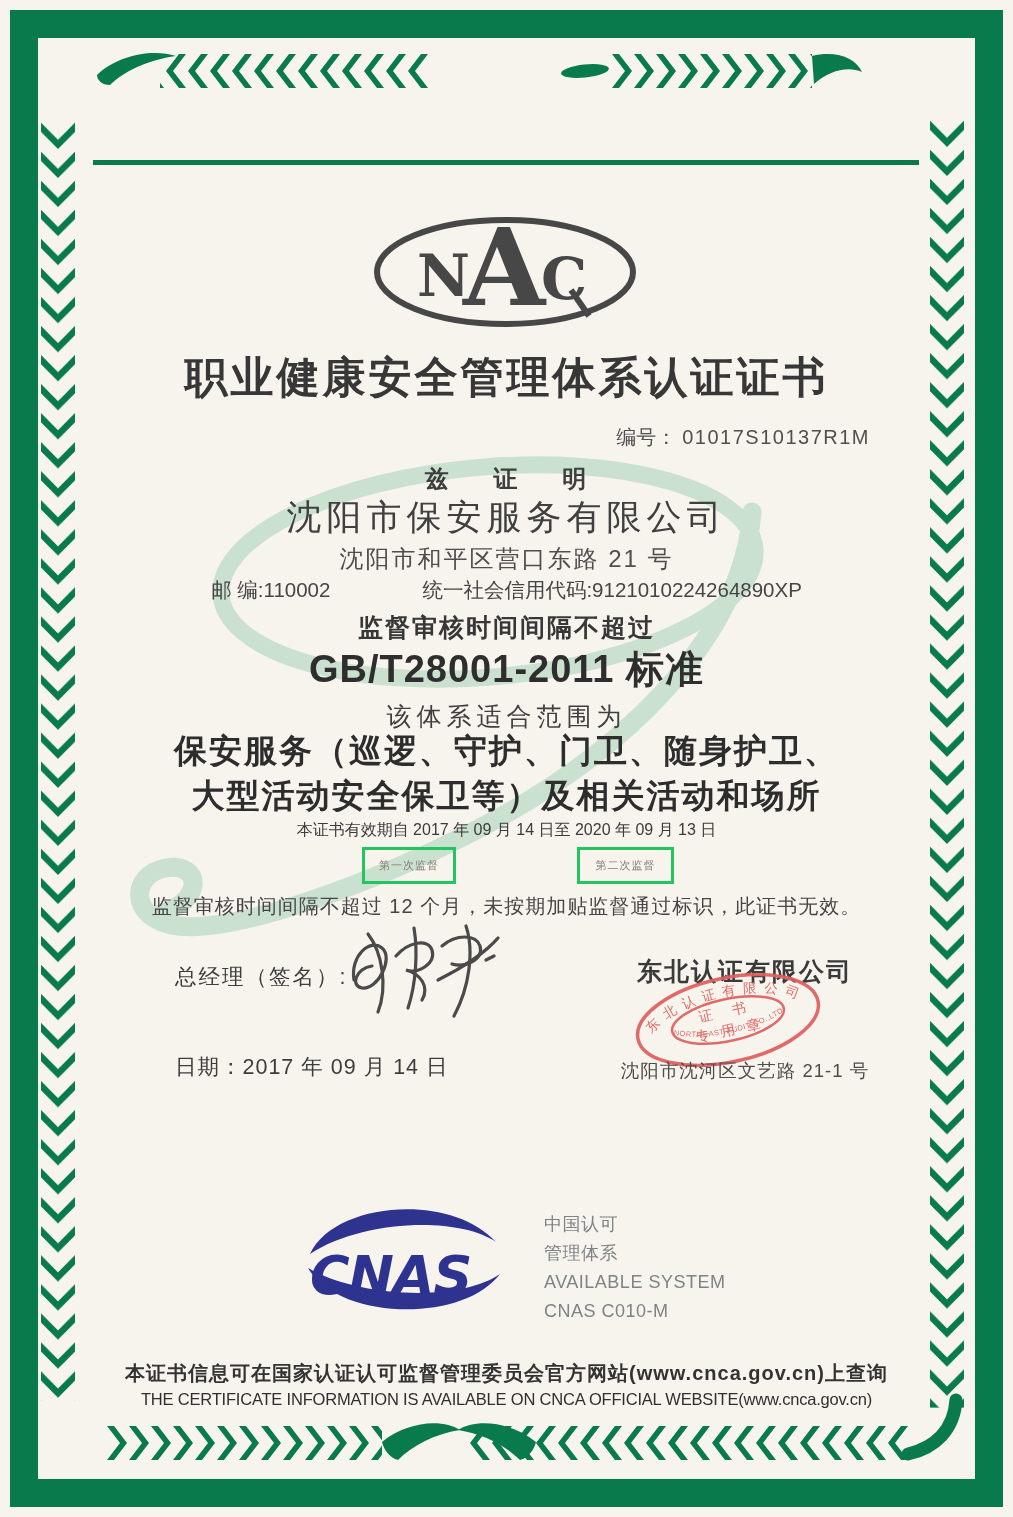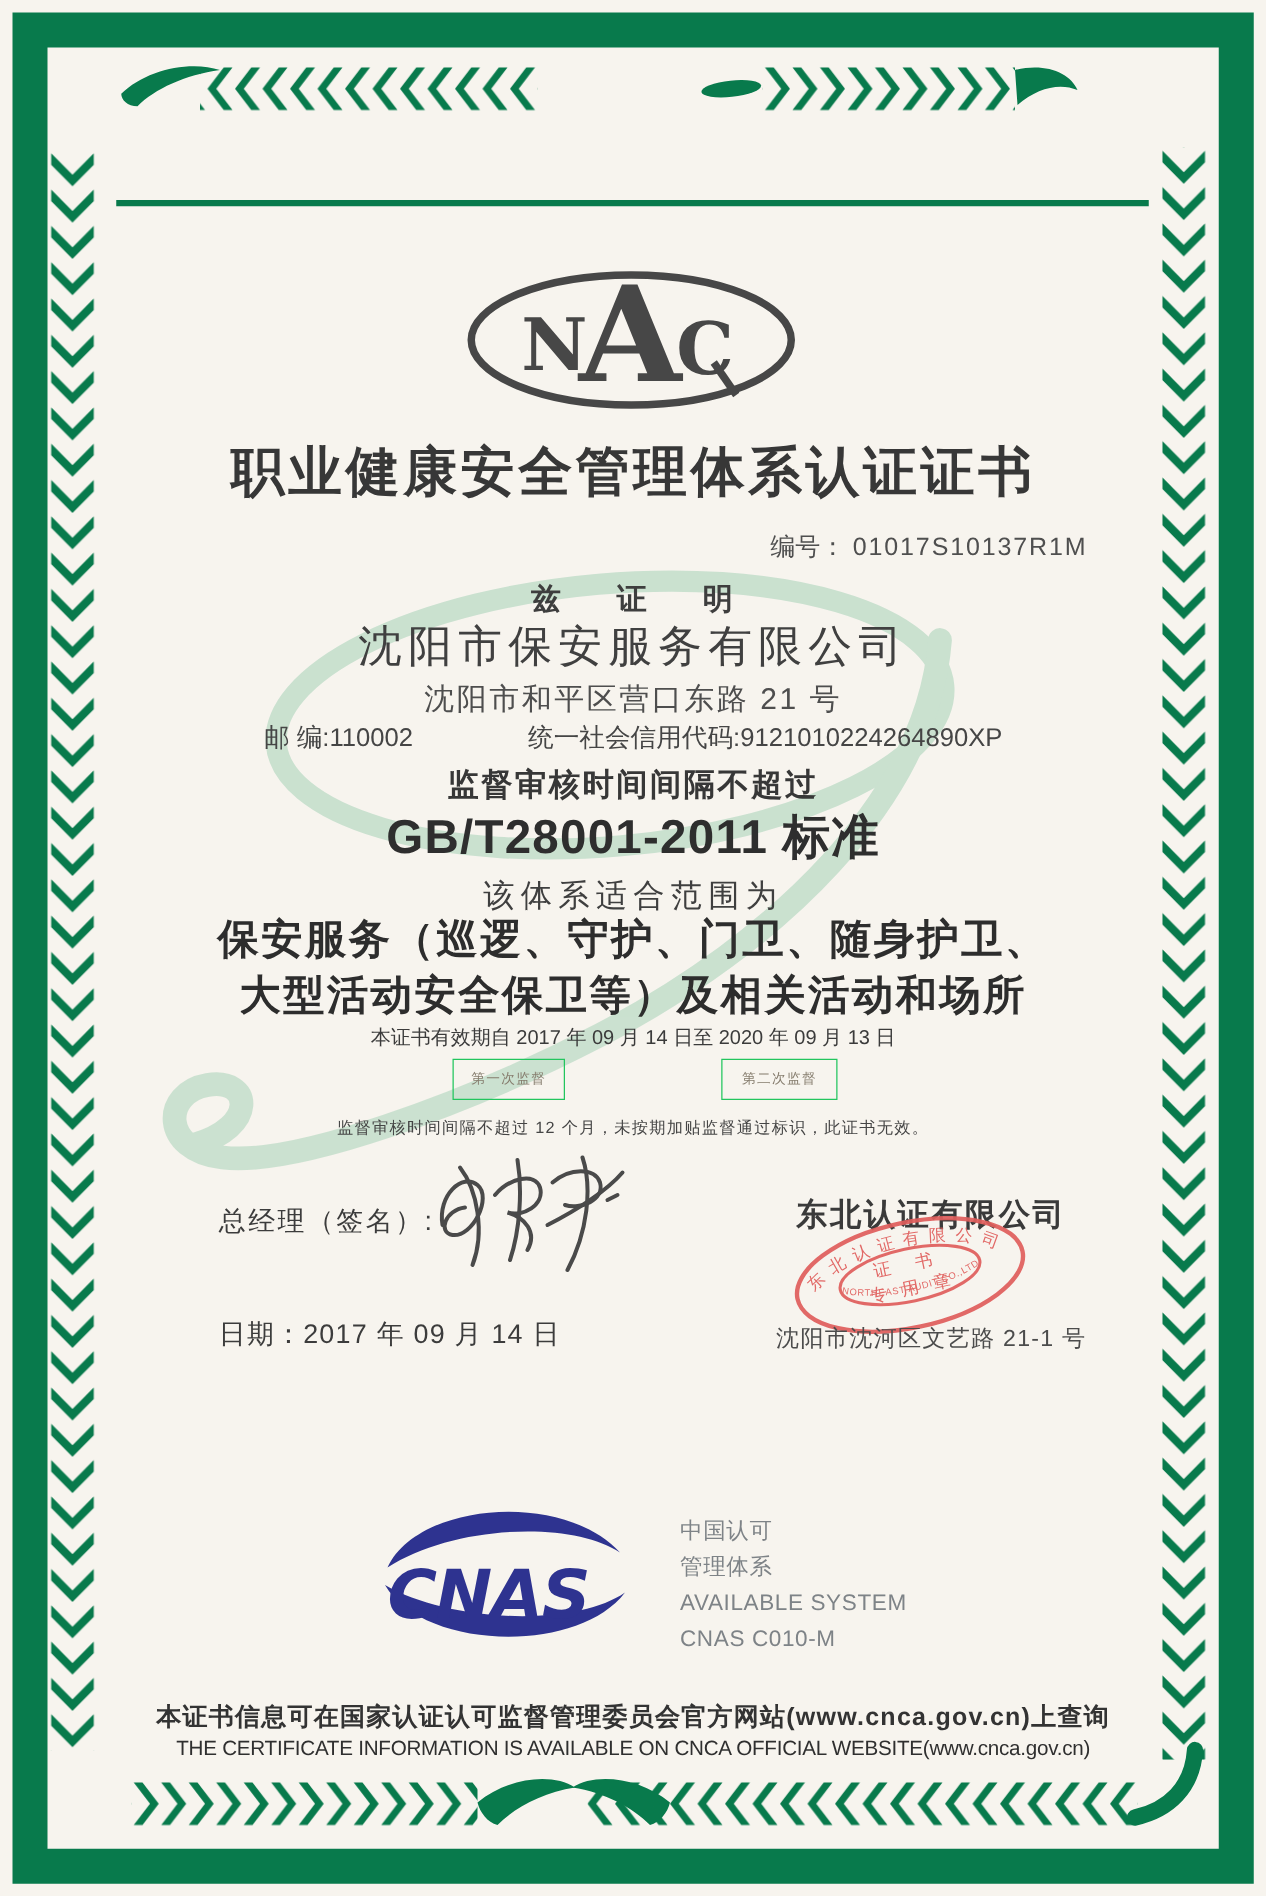--- a/index.html
+++ b/index.html
@@ -19,25 +19,25 @@
   .certify{top:463px;font-size:24px;font-weight:600;word-spacing:34px;letter-spacing:2px;color:#3e3e3e;}
   .company{top:494px;font-size:35px;letter-spacing:5px;color:#404040;}
   .addr{top:543px;font-size:24px;letter-spacing:2px;color:#4e4e4e;}
   .postal{position:absolute;top:576px;left:0;right:0;display:flex;justify-content:center;gap:92px;font-size:20.5px;color:#454545;white-space:nowrap;}
   .sysline{top:611px;font-size:25px;font-weight:600;letter-spacing:2px;color:#373737;}
   .standard{top:644px;font-size:38px;font-weight:700;letter-spacing:1px;color:#2e2e2e;}
   .scopeintro{top:700px;font-size:25px;letter-spacing:5px;color:#3f3f3f;}
   .scope1{top:729px;font-size:33px;font-weight:600;letter-spacing:2px;color:#2d2d2d;}
   .scope2{top:774px;font-size:33px;font-weight:600;letter-spacing:2px;color:#2d2d2d;}
   .validity{top:820px;font-size:16px;font-weight:500;color:#3b3b3b;}
-  .supbox{position:absolute;top:847px;height:31px;line-height:31px;border:1px solid #22c55e;
+  .supbox{position:absolute;top:847px;height:31px;line-height:31px;border:3px solid #22c55e;
           text-align:center;font-size:11px;color:#867d6e;letter-spacing:1px;background:rgba(255,255,255,0.0);}
   .supbox.b1{left:362px;width:88px;}
   .supbox.b2{left:577px;width:91px;}
-  .note{top:893px;font-size:13px;letter-spacing:1px;color:#454545;}
+  .note{top:893px;font-size:20px;letter-spacing:1px;color:#454545;}
   .signer{position:absolute;top:962px;left:175px;font-size:21.5px;letter-spacing:2px;color:#3c3c3c;white-space:nowrap;}
   .issuer{position:absolute;top:955px;left:600px;width:290px;text-align:center;font-size:25px;font-weight:600;letter-spacing:2px;color:#3a3a3a;white-space:nowrap;}
   .dateline{position:absolute;top:1052px;left:175px;font-size:21.5px;letter-spacing:1px;color:#3c3c3c;white-space:nowrap;}
   .issueraddr{position:absolute;top:1058px;left:600px;width:290px;text-align:center;font-size:18.5px;letter-spacing:1px;color:#4c4c4c;white-space:nowrap;}
   .sig{position:absolute;left:338px;top:916px;}
   .stampwrap{position:absolute;left:628px;top:970px;transform:rotate(-12deg);opacity:0.92;}
   .cnasblock{position:absolute;left:298px;top:1190px;display:flex;align-items:flex-start;}
   .cnastext{margin-left:36px;margin-top:20px;font-size:18px;line-height:29px;color:#7e8387;letter-spacing:0.5px;white-space:nowrap;}
   .footer-cn{top:1360px;font-size:20px;font-weight:600;letter-spacing:1px;color:#333333;}
   .footer-en{top:1390px;font-size:16.5px;font-weight:500;letter-spacing:-0.2px;color:#2f2f2f;}

